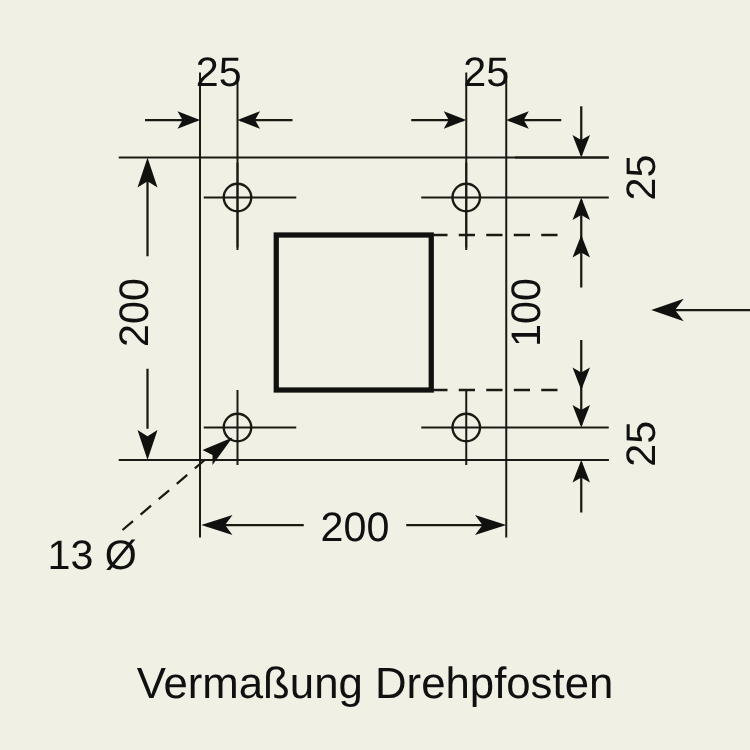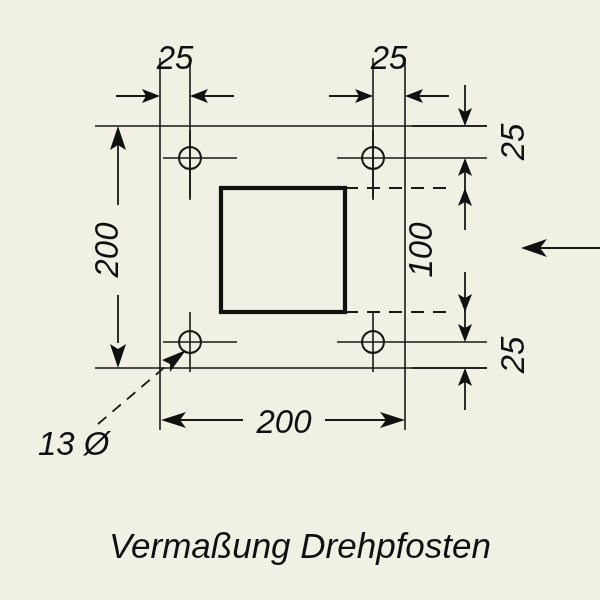--- a/index.html
+++ b/index.html
@@ -11,21 +11,20 @@
     height: 600px;
     background: #f0f0e4;
     font-family: "Liberation Sans", sans-serif;
     overflow: hidden;
   }
   #drawing-root {
     position: relative;
     width: 600px;
     height: 600px;
     background: #f0f0e4;
-    font-style: italic;
   }
   svg#tech-drawing {
     display: block;
     width: 600px;
     height: 600px;
   }
   .thin-line {
     stroke: #1a1a14;
     stroke-width: 1.6;
     fill: none;

